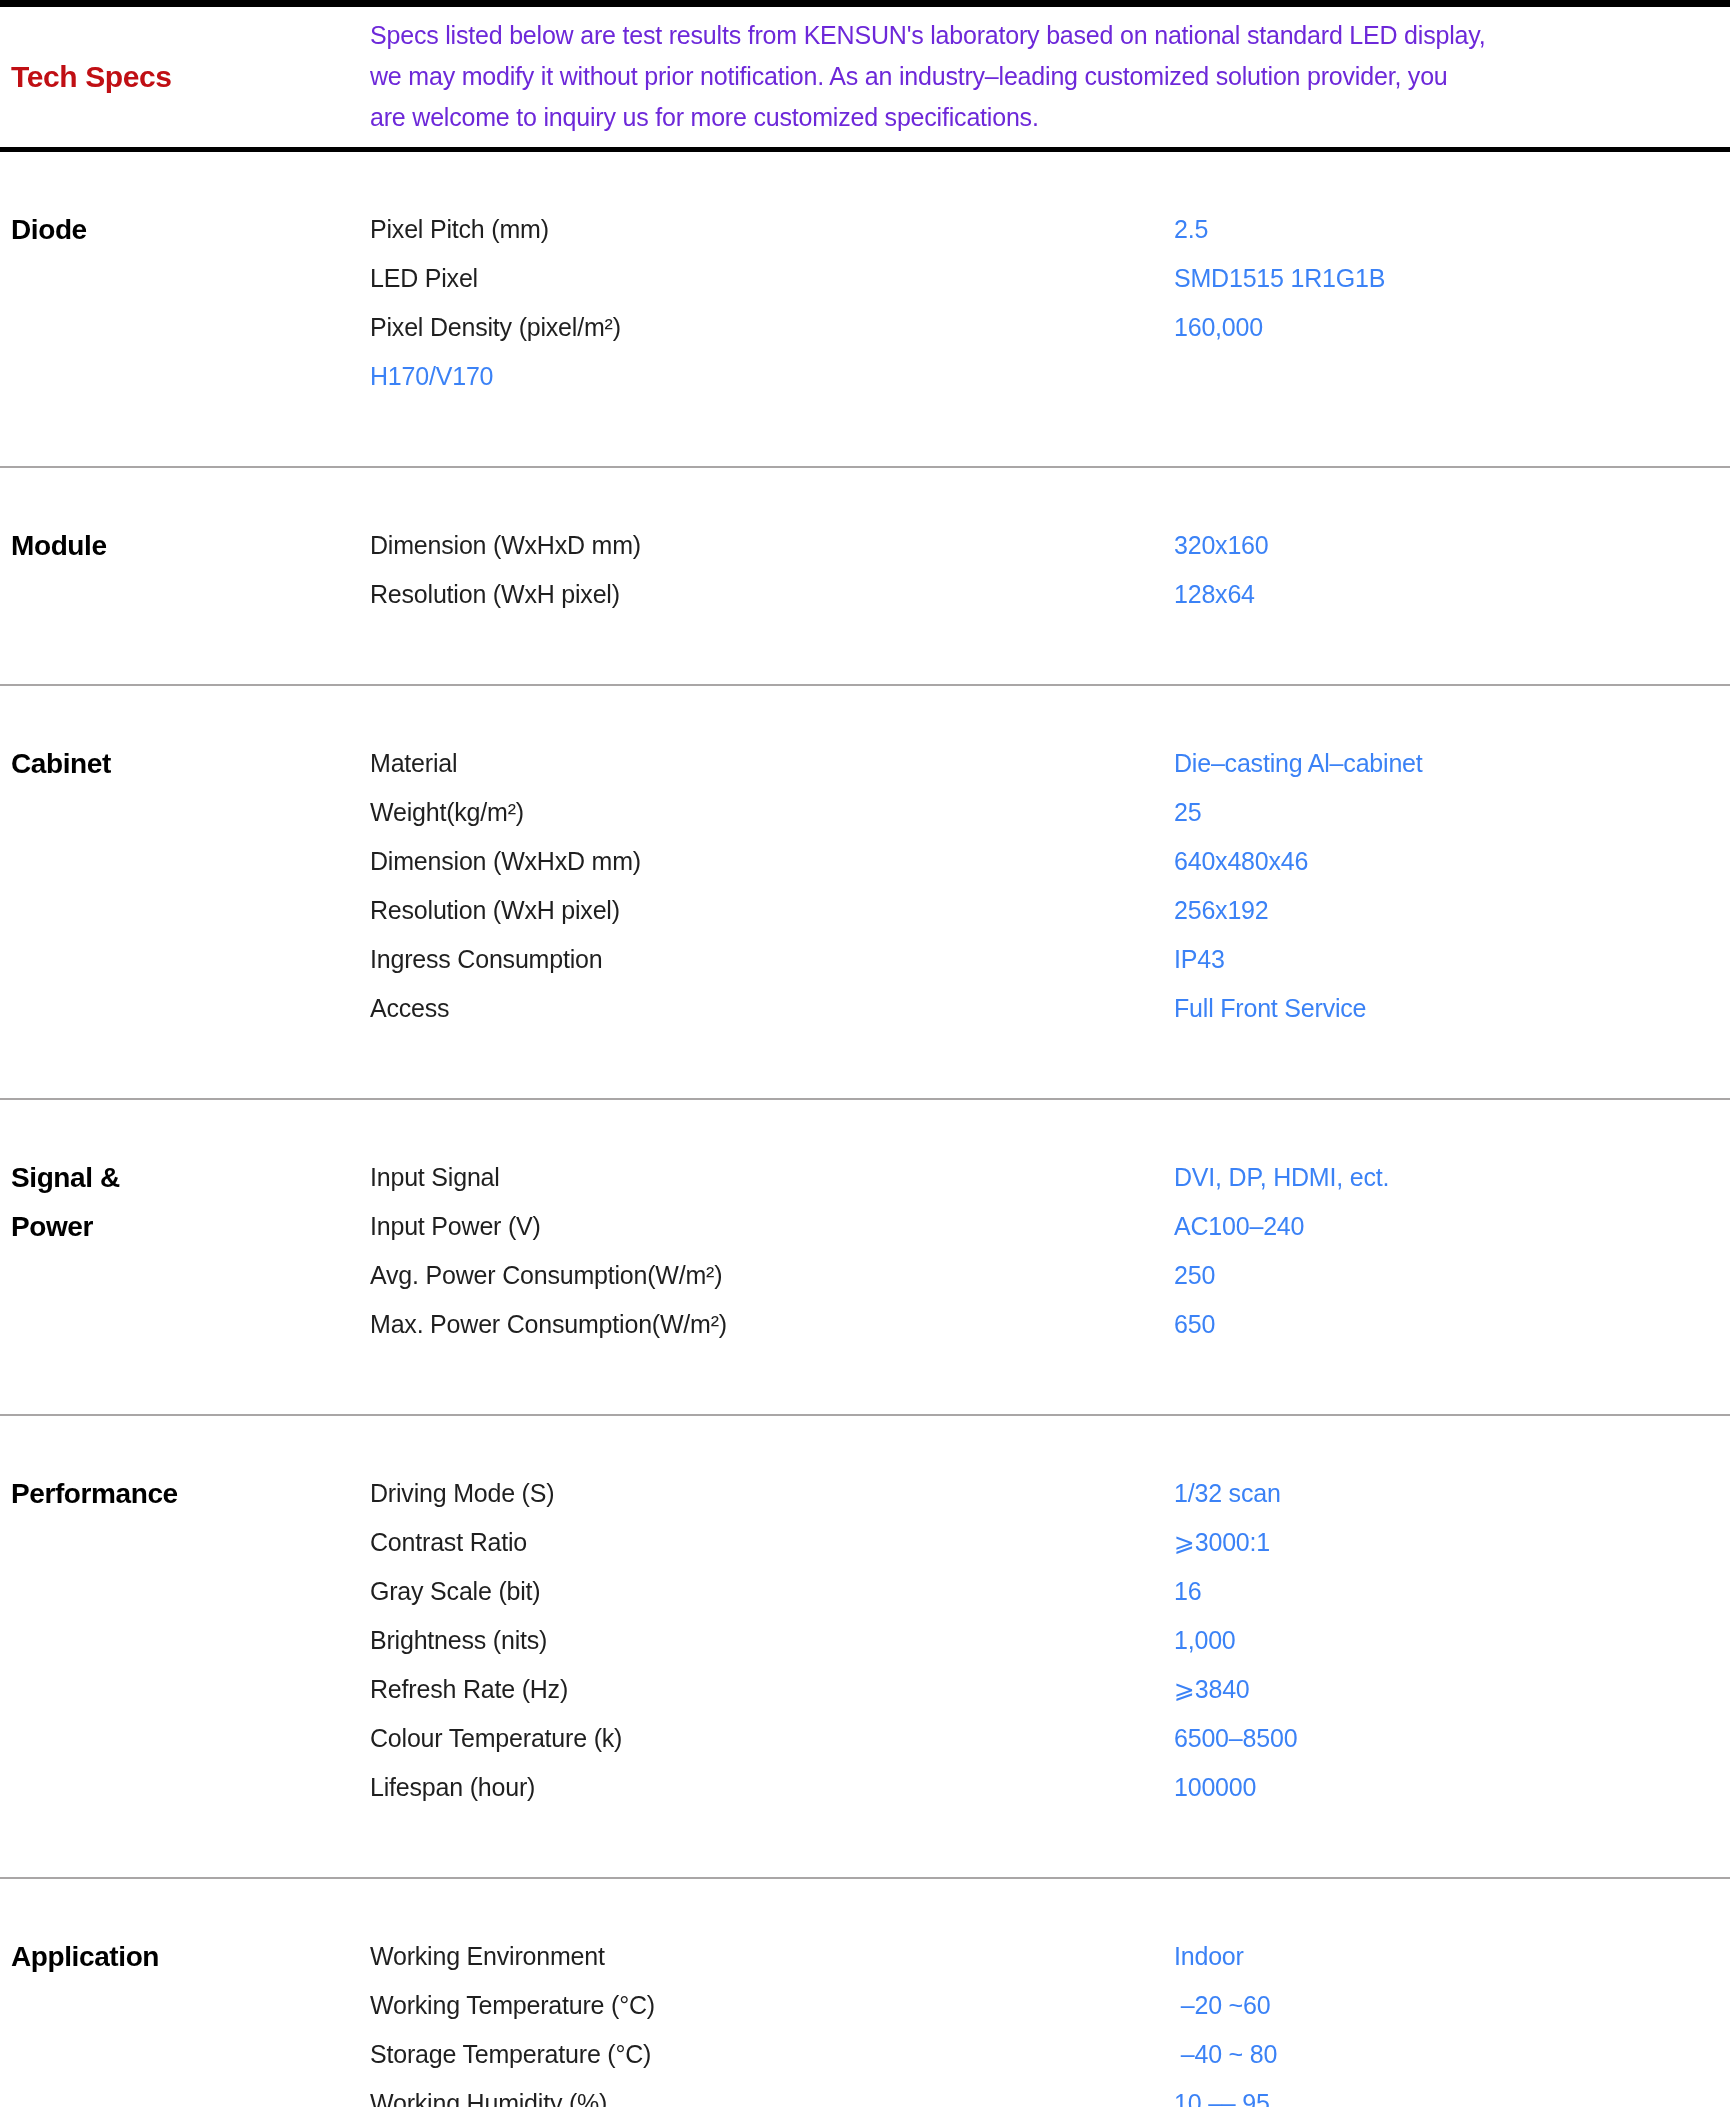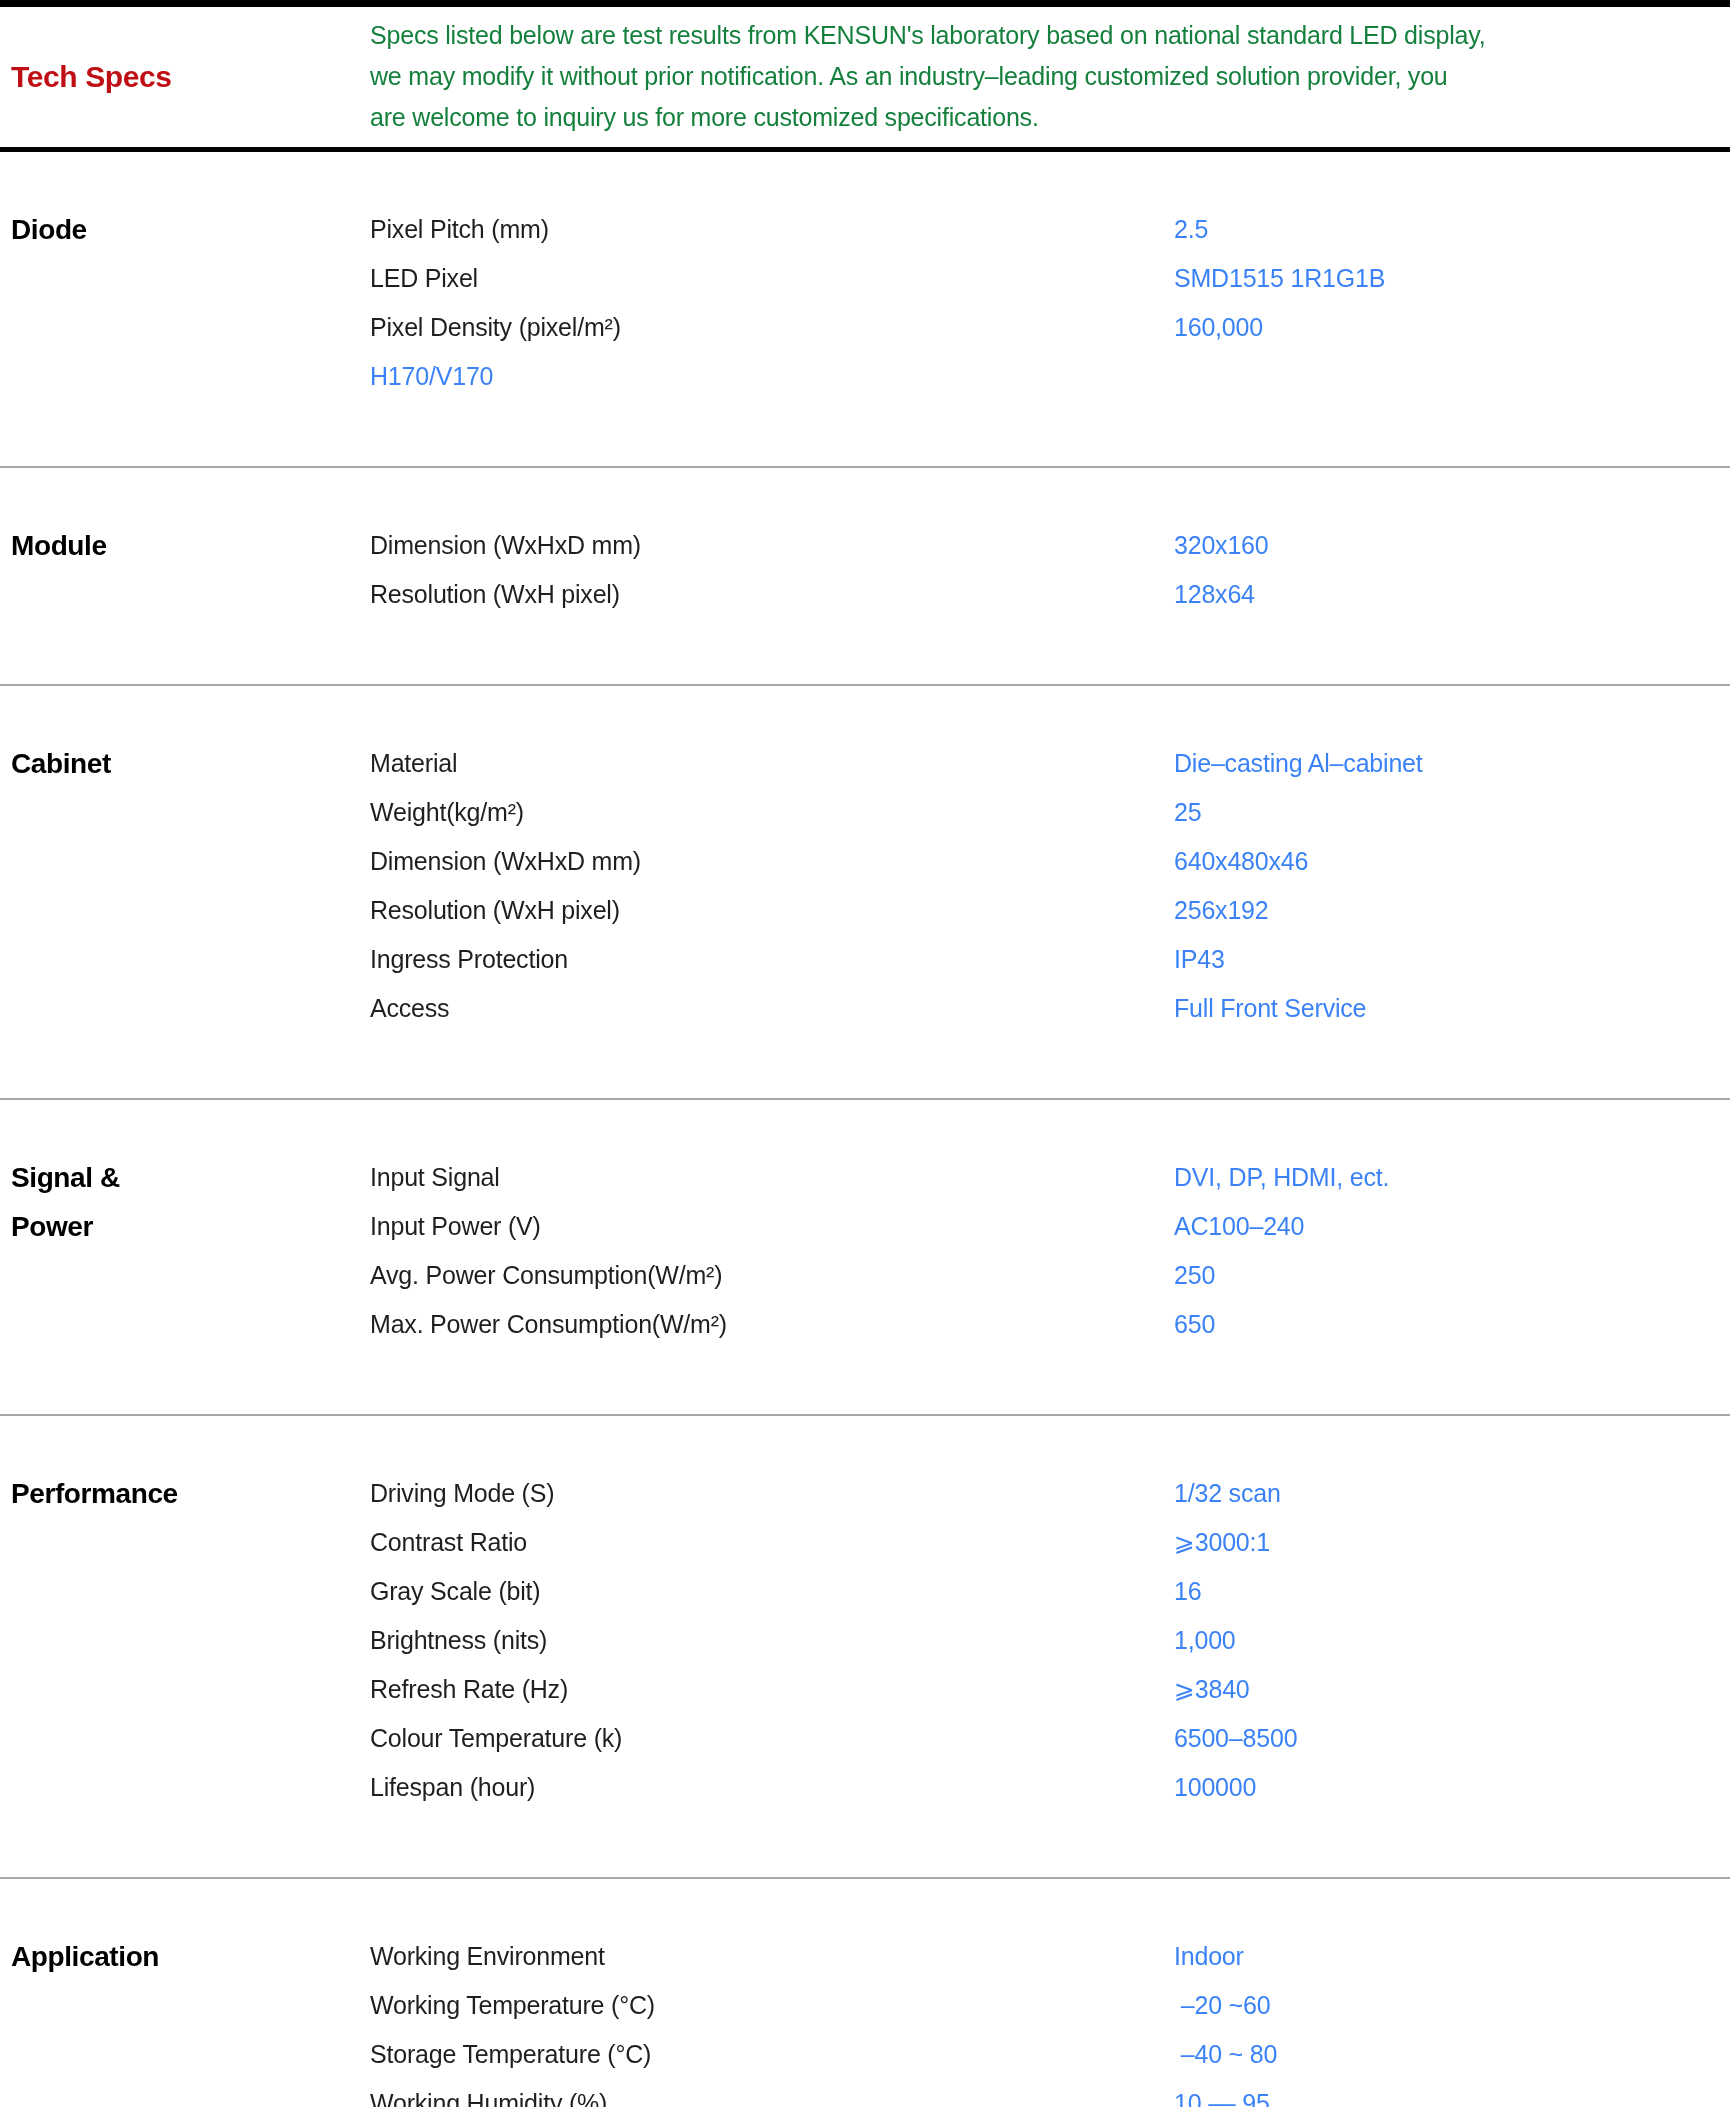--- a/index.html
+++ b/index.html
@@ -32,21 +32,21 @@
     color: #c00f14;
   }
   .disclaimer {
     flex: 1;
     margin: 0;
     padding-right: 13px;
     font-size: 25px;
     line-height: 41px;
     letter-spacing: -0.2px;
     white-space: pre-line;
-    color: #15803d;
+    color: #6d28d9;
   }
   .header-divider { height: 5.9px; background: #000000; flex: 0 0 auto; }
 
   .spec-section {
     display: flex;
     padding: 53px 0 65px 0;
     border-bottom: 2.9px solid #a9a6a6;
     flex: 0 0 auto;
   }
   .spec-section.last { border-bottom: none; padding-bottom: 14.6px; }
@@ -134,21 +134,21 @@
           </div>
           <div class="spec-row">
             <span class="spec-name">Dimension (WxHxD mm)</span>
             <span class="spec-value">640x480x46</span>
           </div>
           <div class="spec-row">
             <span class="spec-name">Resolution (WxH pixel)</span>
             <span class="spec-value">256x192</span>
           </div>
           <div class="spec-row">
-            <span class="spec-name">Ingress Protection</span>
+            <span class="spec-name">Ingress Consumption</span>
             <span class="spec-value">IP43</span>
           </div>
           <div class="spec-row">
             <span class="spec-name">Access</span>
             <span class="spec-value">Full Front Service</span>
           </div>
         </div>
       </section>
       <section class="spec-section">
         <div class="sec-label">Signal &amp;

